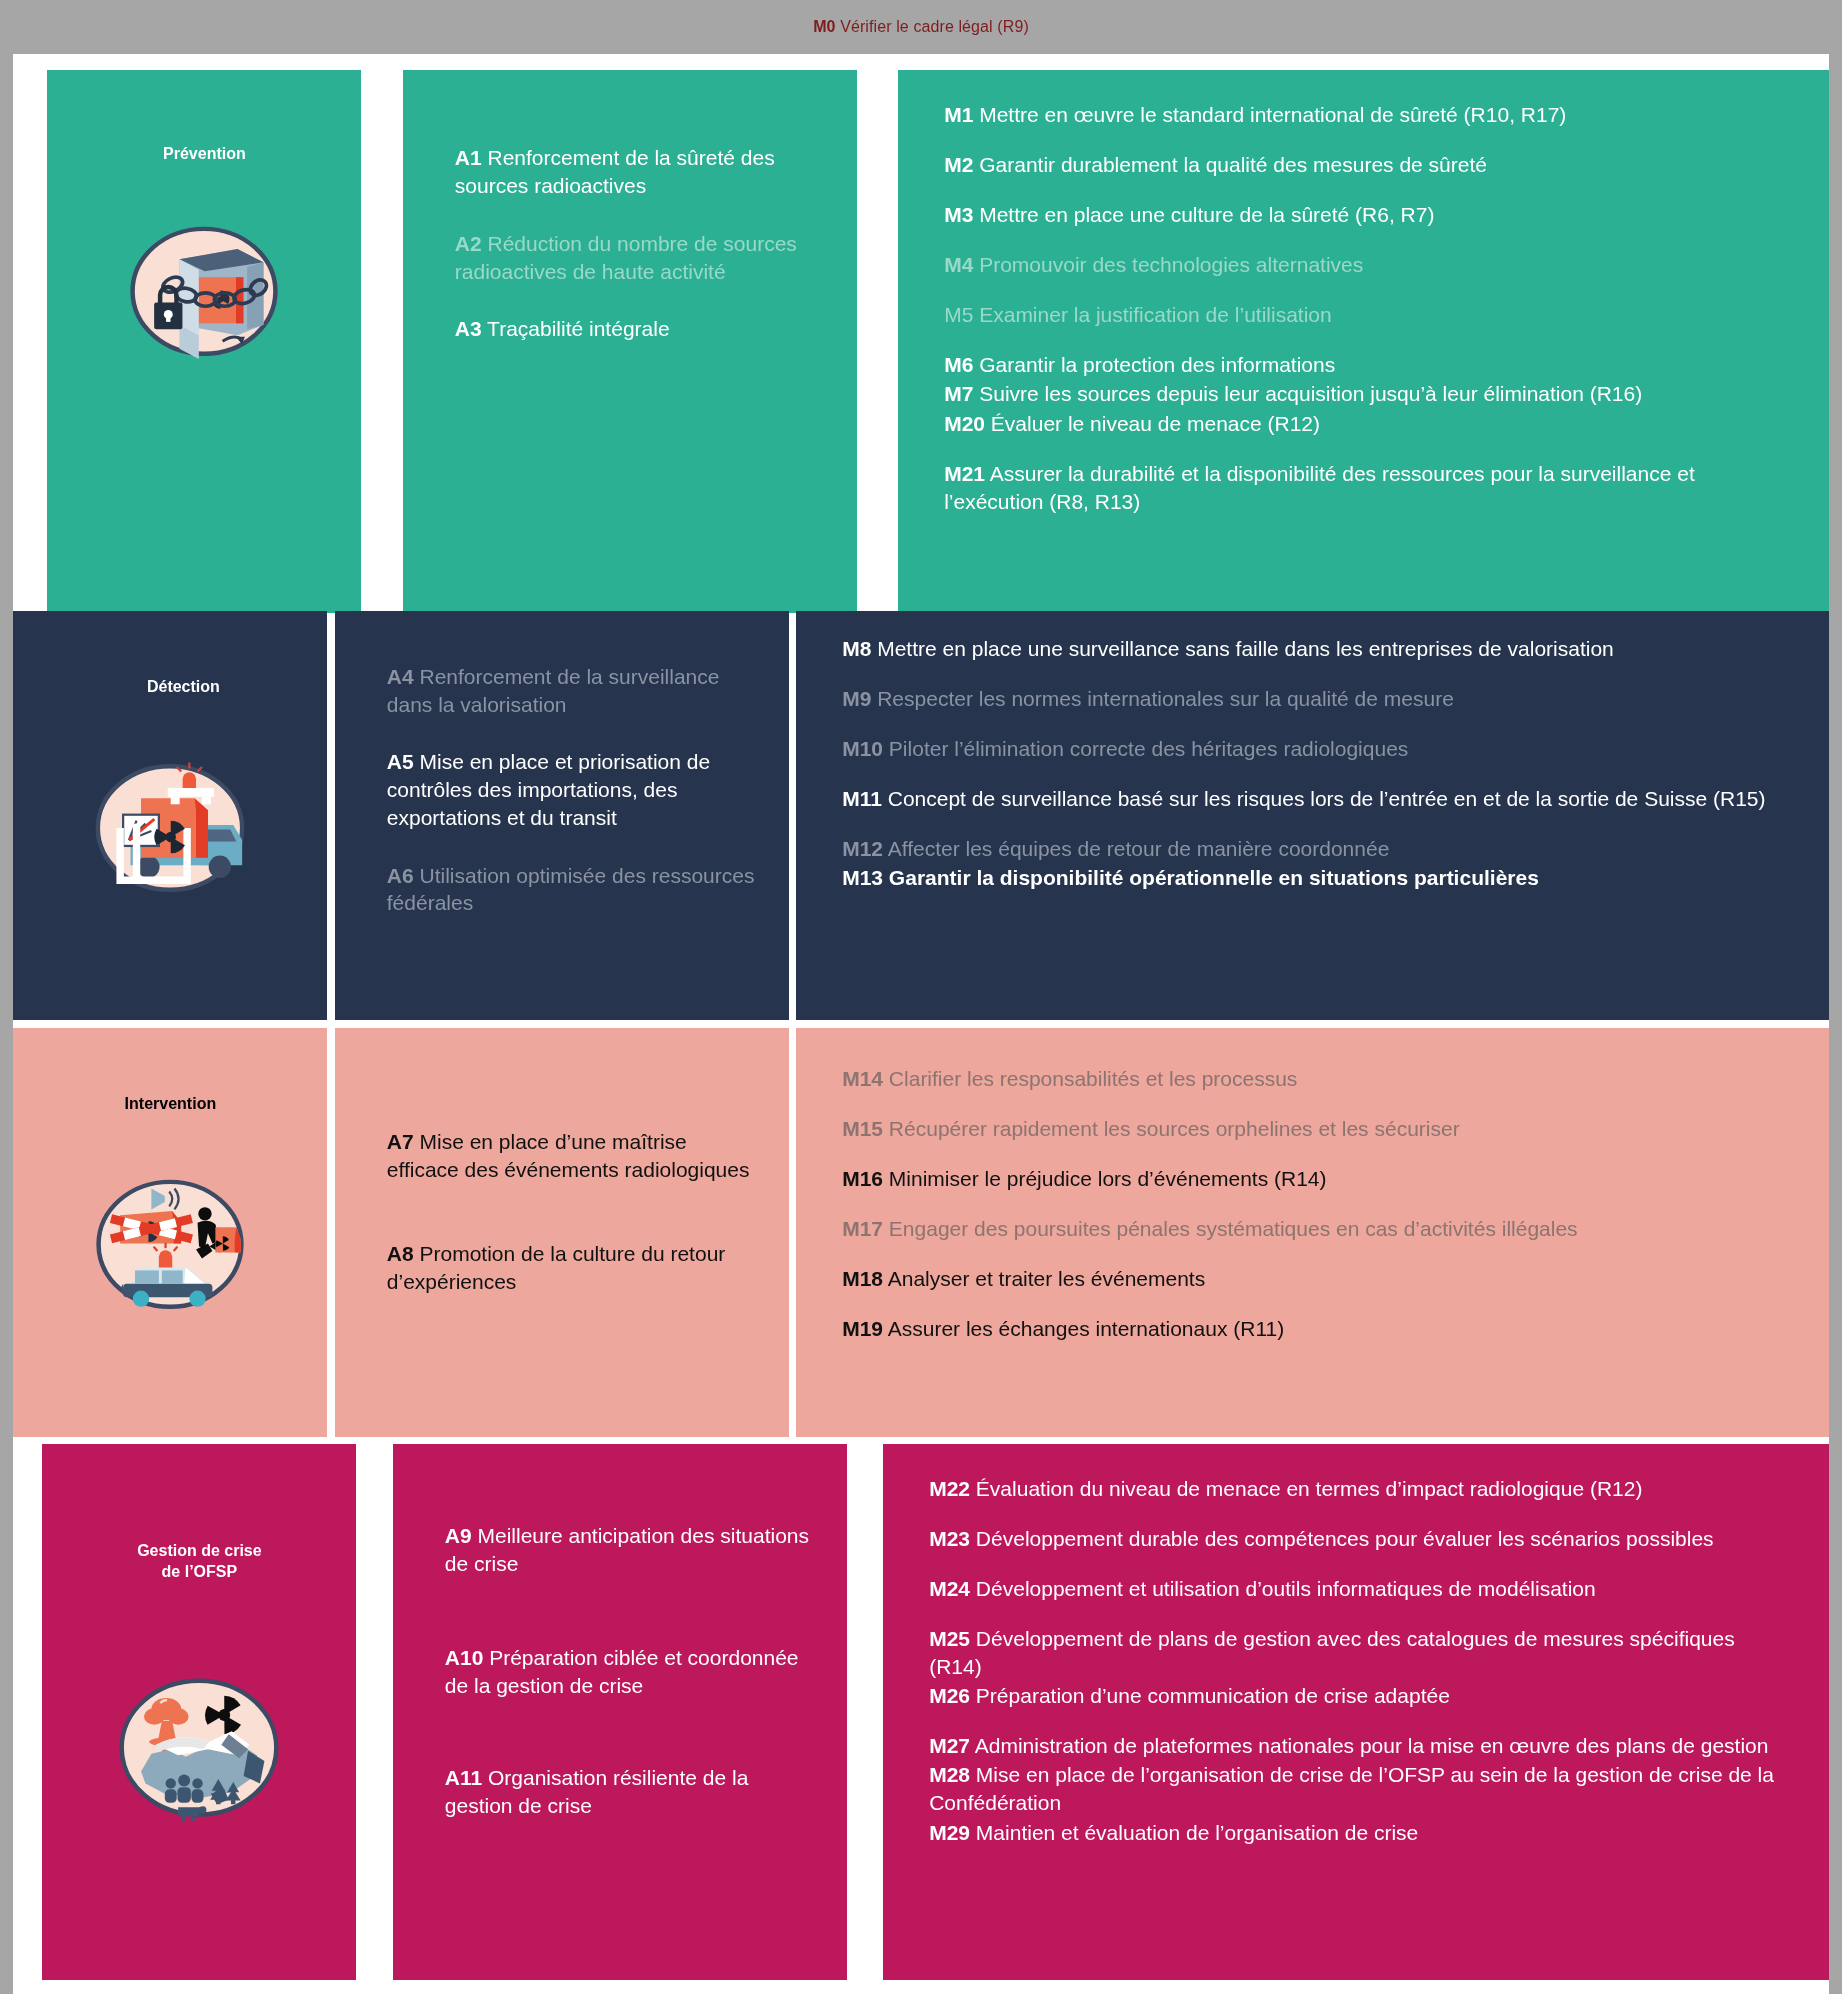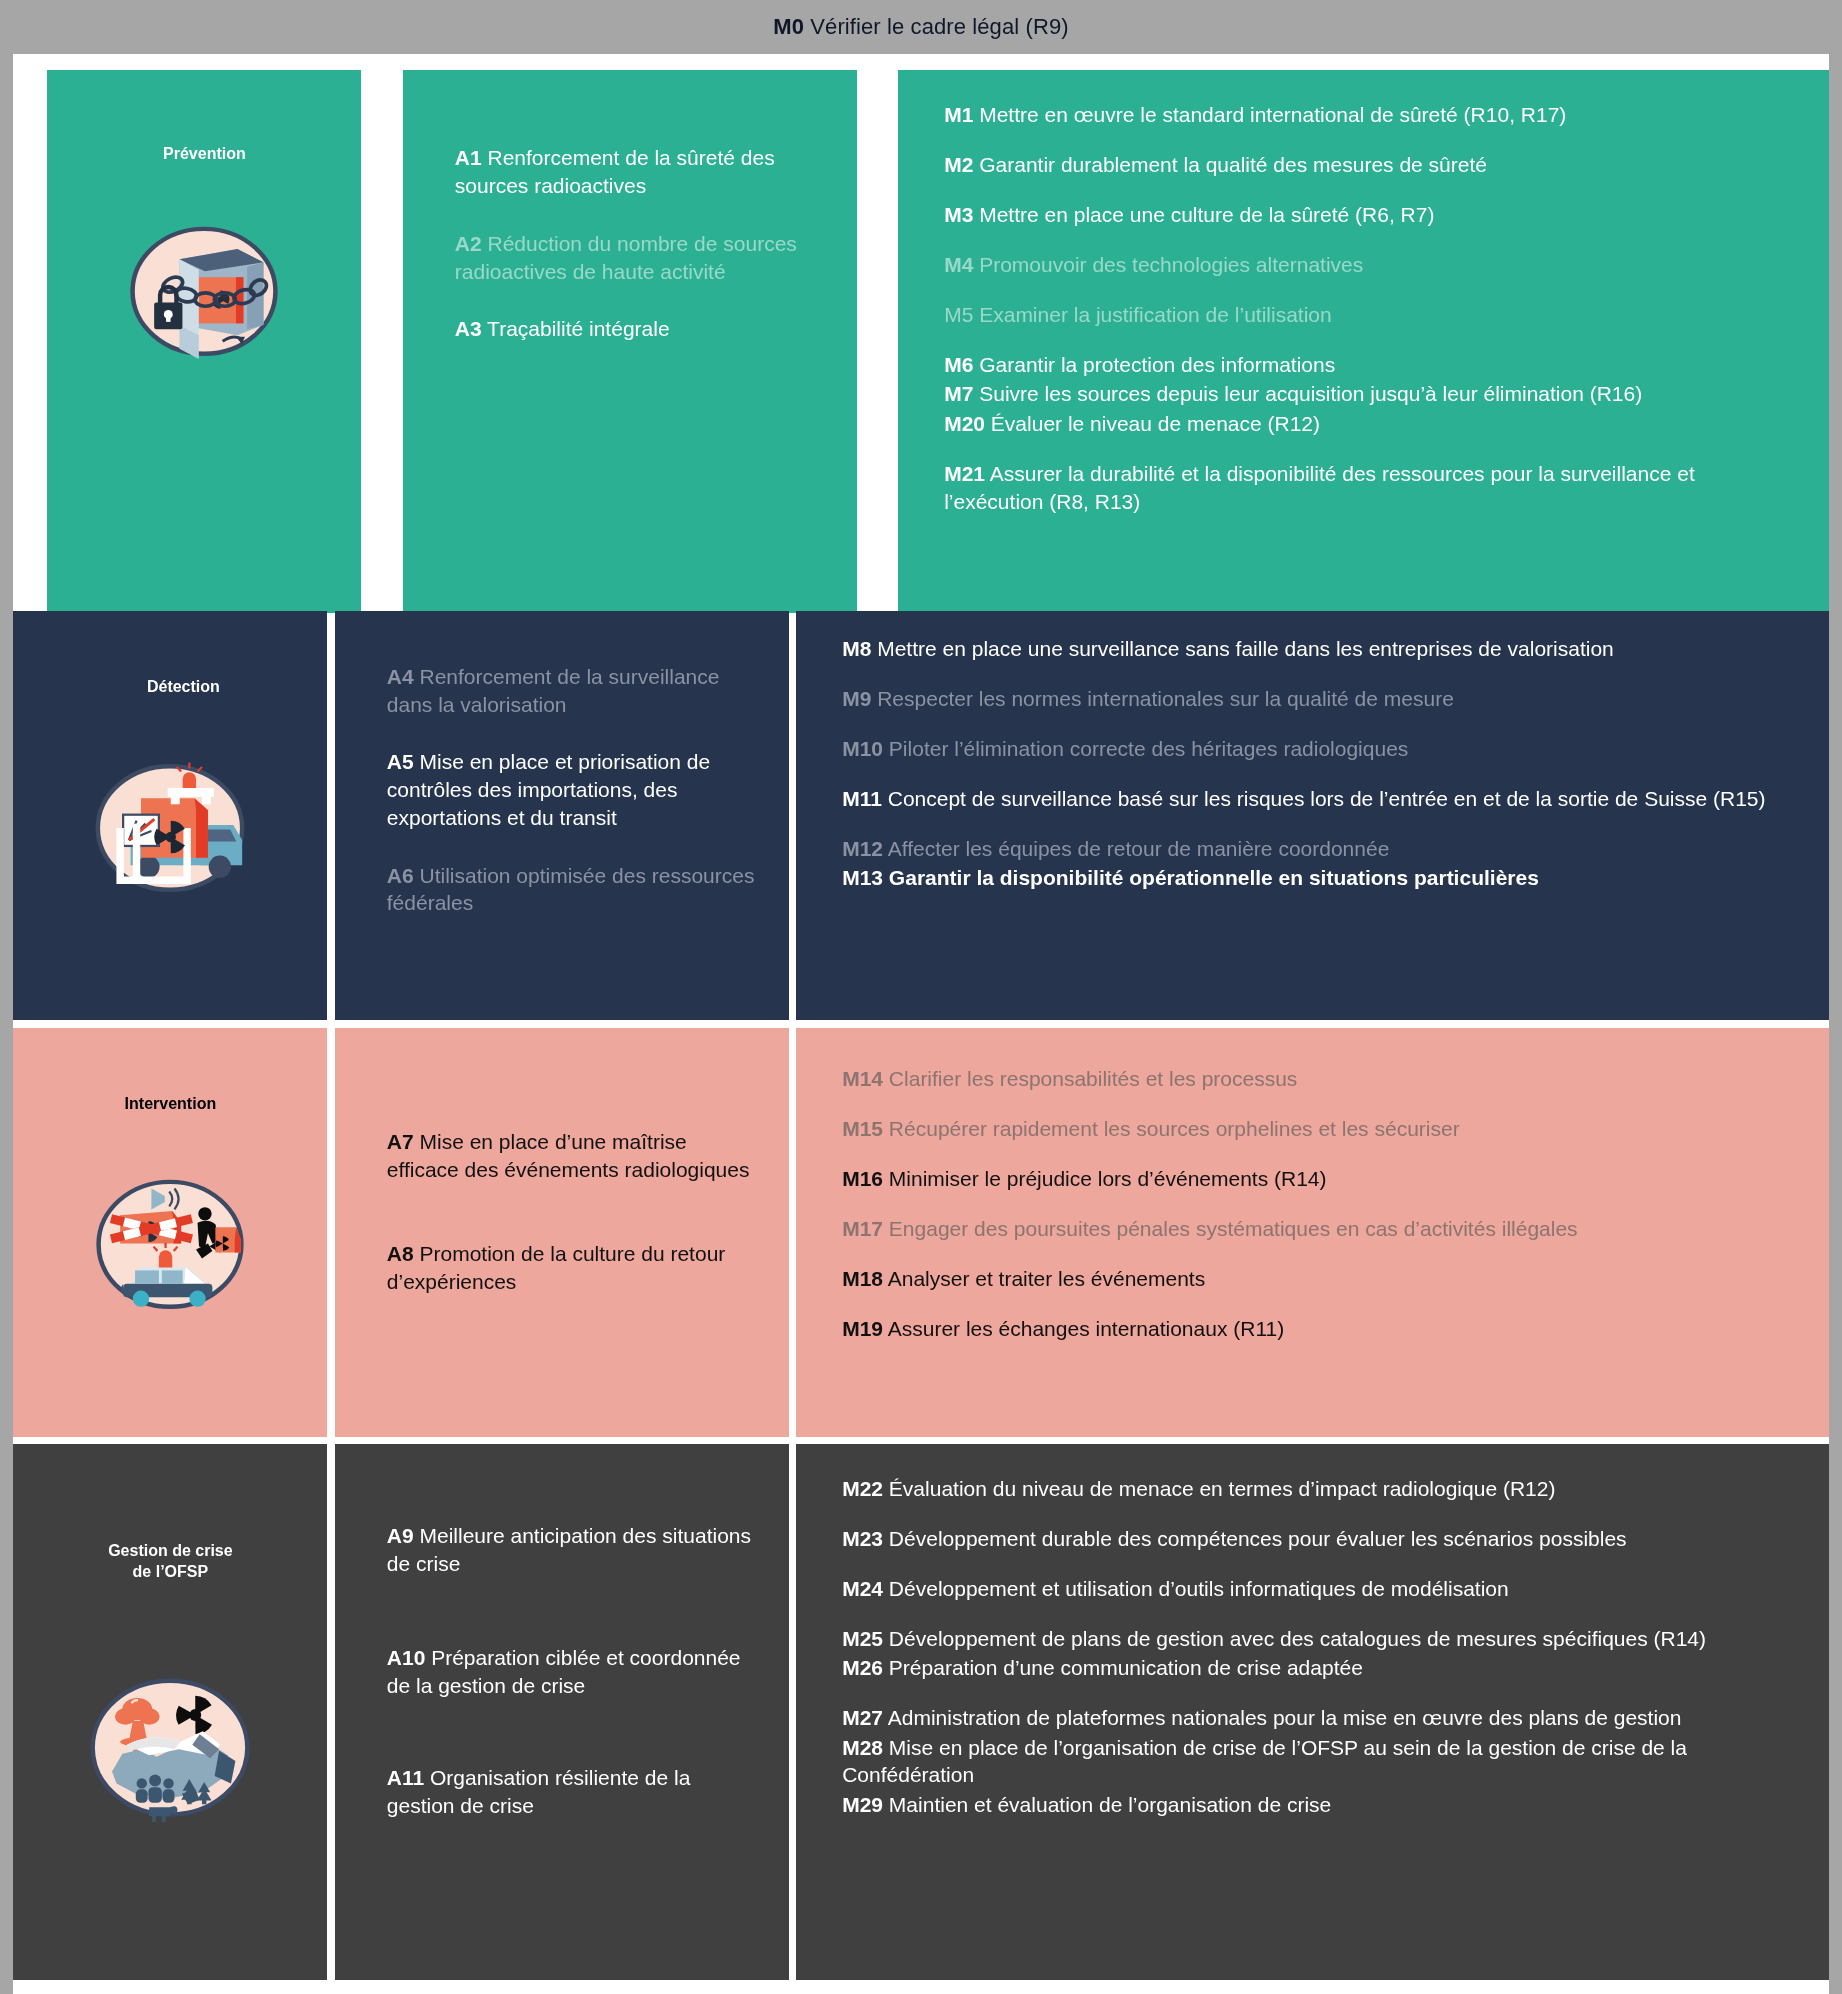--- a/index.html
+++ b/index.html
@@ -19,22 +19,22 @@
   .header-band {
     position: absolute;
     left: 0; top: 0;
     width: 1842px; height: 54px;
     background: #a6a6a6;
     display: flex;
     align-items: center;
     justify-content: center;
   }
   .header-text {
-    color: #0f172a;
-    font-size: 22px;
+    color: #7f1d1d;
+    font-size: 16px;
     letter-spacing: 0.1px;
     white-space: nowrap;
   }
   .header-text .code { font-weight: bold; }
 
   
   .canvas {
     position: absolute;
     left: 13.4px; top: 54px;
     width: 1816px; height: 1941px;
@@ -136,21 +136,21 @@
   .theme-detection .aitem.dim,
   .theme-detection .mitem.dim { color: #8b93a2; }
 
   .theme-intervention .cell { background: #eda79c; }
   .theme-intervention .cat-label { color: #000000; }
   .theme-intervention .aitem,
   .theme-intervention .mitem { color: #111111; }
   .theme-intervention .aitem.dim,
   .theme-intervention .mitem.dim { color: #8c7470; }
 
-  .theme-crisis .cell { background: #404040; }
+  .theme-crisis .cell { background: #be185d; margin-left: 29px; }
   .theme-crisis .cat-label { color: #ffffff; }
   .theme-crisis .aitem,
   .theme-crisis .mitem { color: #ffffff; }
 </style>
 </head>
 <body>
 
 <div id="sheet">
 
   <div class="header-band">

